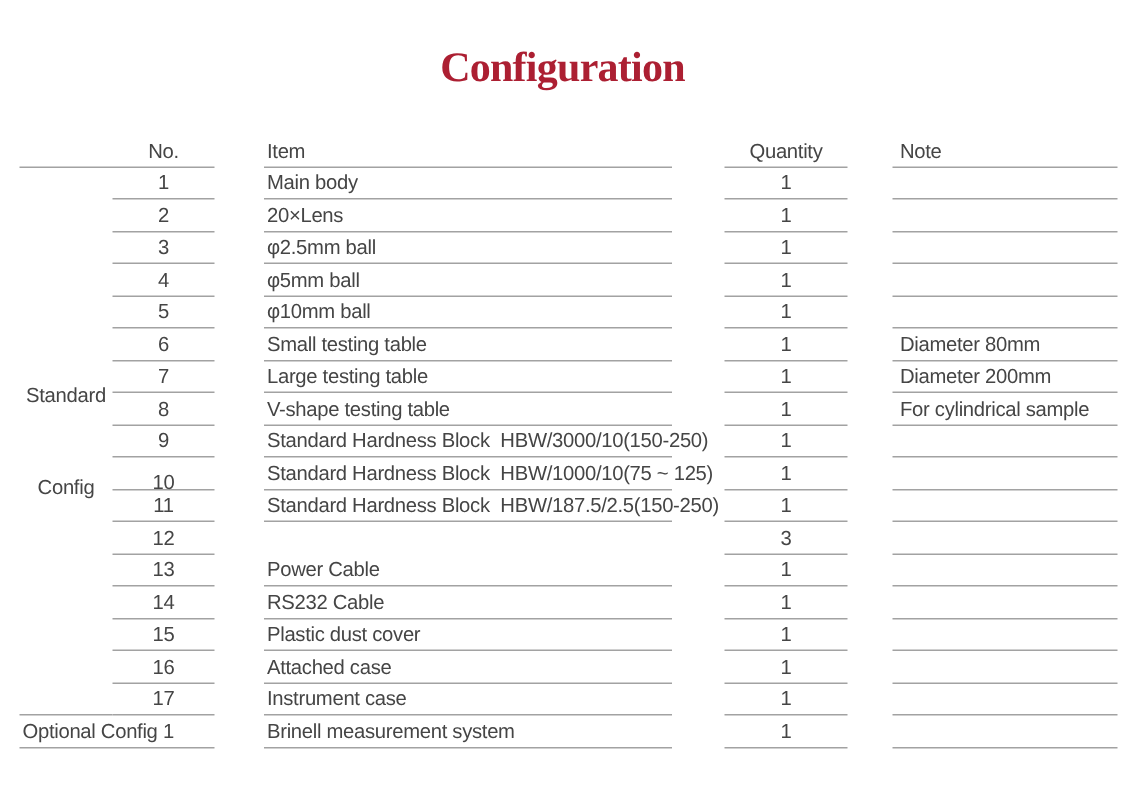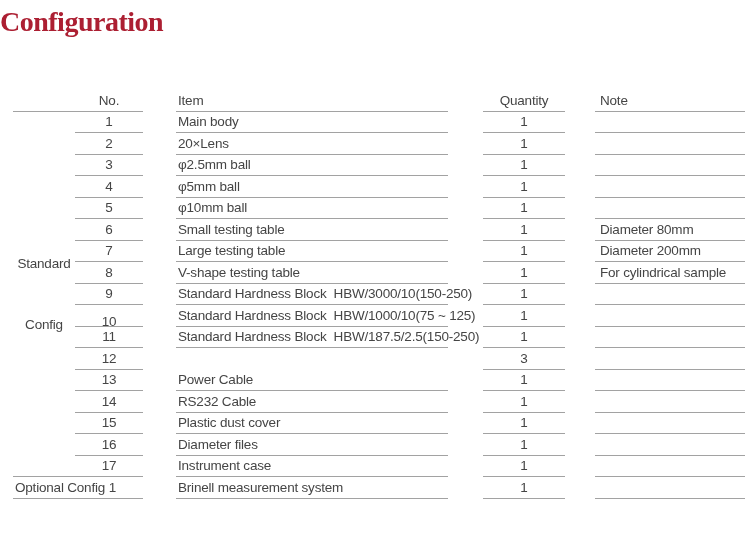--- a/index.html
+++ b/index.html
@@ -10,23 +10,23 @@
   .page {
     position: relative;
     width: 750px;
     height: 540px;
     background: #ffffff;
     font-family: "Liberation Sans", sans-serif;
     color: #454545;
     overflow: hidden;
   }
   .title {
-    margin: 0;
-    padding-top: 6px;
-    text-align: left;
+    margin: 12px;
+    padding-top: 18px;
+    text-align: center;
     font-family: "Liberation Serif", serif;
     font-weight: bold;
     font-size: 28px;
     letter-spacing: -0.5px;
     color: #ac1f32;
   }
   .config-table {
     position: absolute;
     left: 13px;
     top: 90px;
@@ -146,21 +146,21 @@
       <div class="cell bb padL5" style="grid-area: 14 / 8;"></div>
       <div class="cell bb center" style="grid-area: 15 / 2;">14</div>
       <div class="cell bb padL2" style="grid-area: 15 / 4;">RS232 Cable</div>
       <div class="cell bb center" style="grid-area: 15 / 6;">1</div>
       <div class="cell bb padL5" style="grid-area: 15 / 8;"></div>
       <div class="cell bb center" style="grid-area: 16 / 2;">15</div>
       <div class="cell bb padL2" style="grid-area: 16 / 4;">Plastic dust cover</div>
       <div class="cell bb center" style="grid-area: 16 / 6;">1</div>
       <div class="cell bb padL5" style="grid-area: 16 / 8;"></div>
       <div class="cell bb center" style="grid-area: 17 / 2;">16</div>
-      <div class="cell bb padL2" style="grid-area: 17 / 4;">Diameter files</div>
+      <div class="cell bb padL2" style="grid-area: 17 / 4;">Attached case</div>
       <div class="cell bb center" style="grid-area: 17 / 6;">1</div>
       <div class="cell bb padL5" style="grid-area: 17 / 8;"></div>
       <div class="cell bb center" style="grid-area: 18 / 2;">17</div>
       <div class="cell bb padL2" style="grid-area: 18 / 4;">Instrument case</div>
       <div class="cell bb center" style="grid-area: 18 / 6;">1</div>
       <div class="cell bb padL5" style="grid-area: 18 / 8;"></div>
       <div class="cell bb padL2" style="grid-area: 19 / 4;">Brinell measurement system</div>
       <div class="cell bb center" style="grid-area: 19 / 6;">1</div>
       <div class="cell bb padL5" style="grid-area: 19 / 8;"></div>
     </div>

